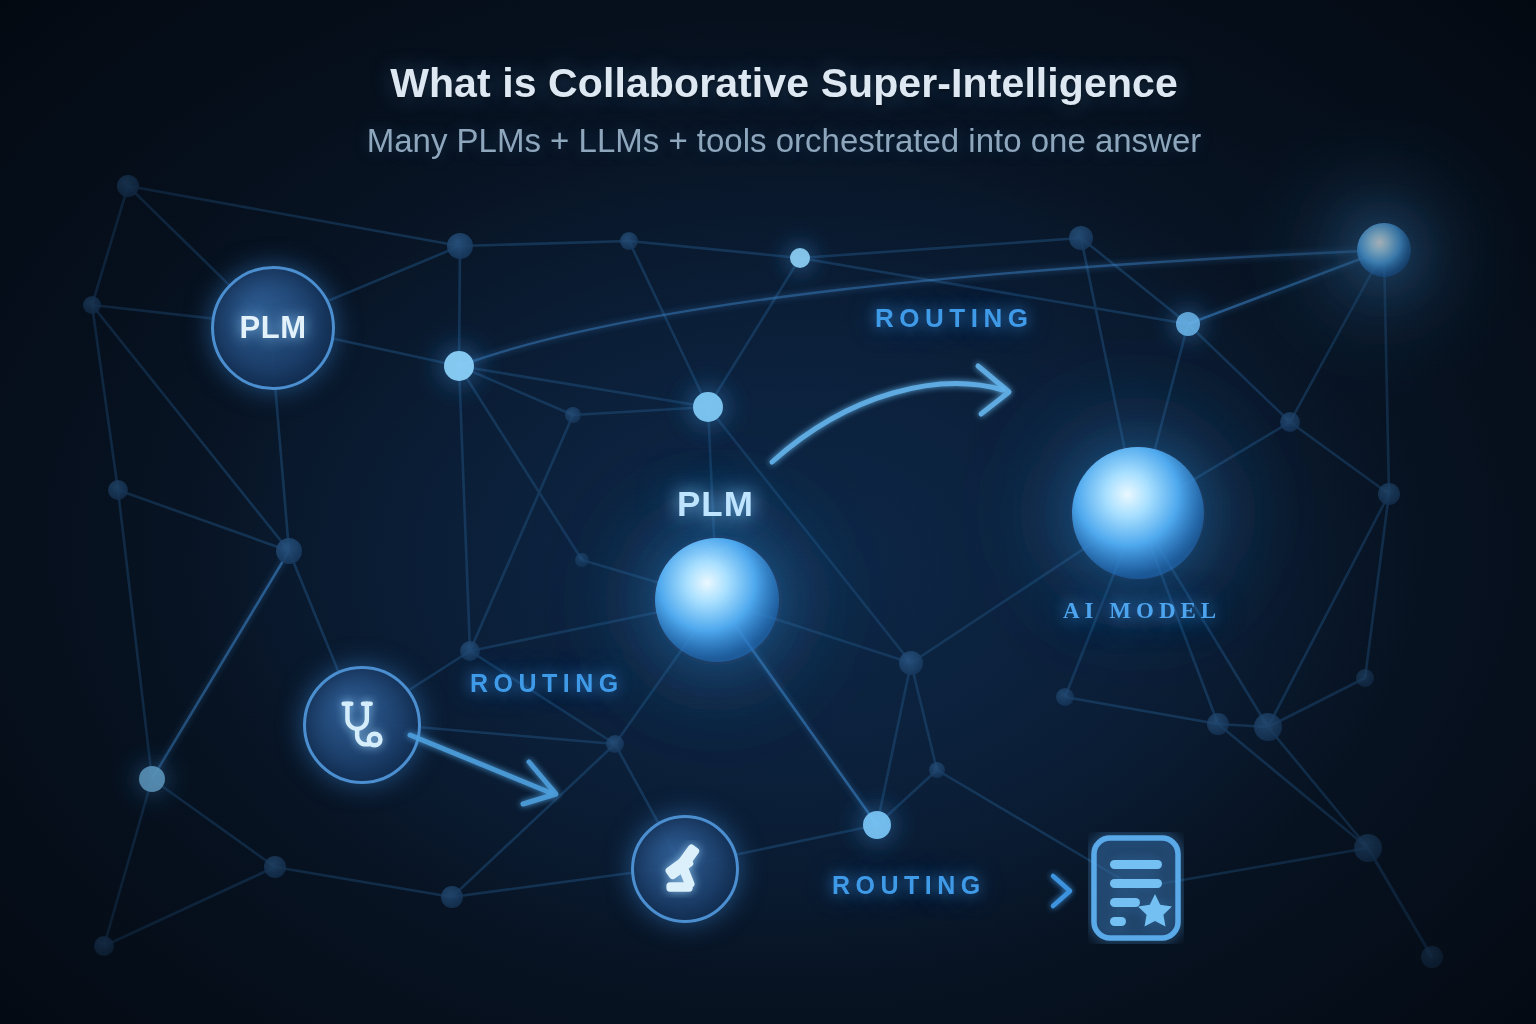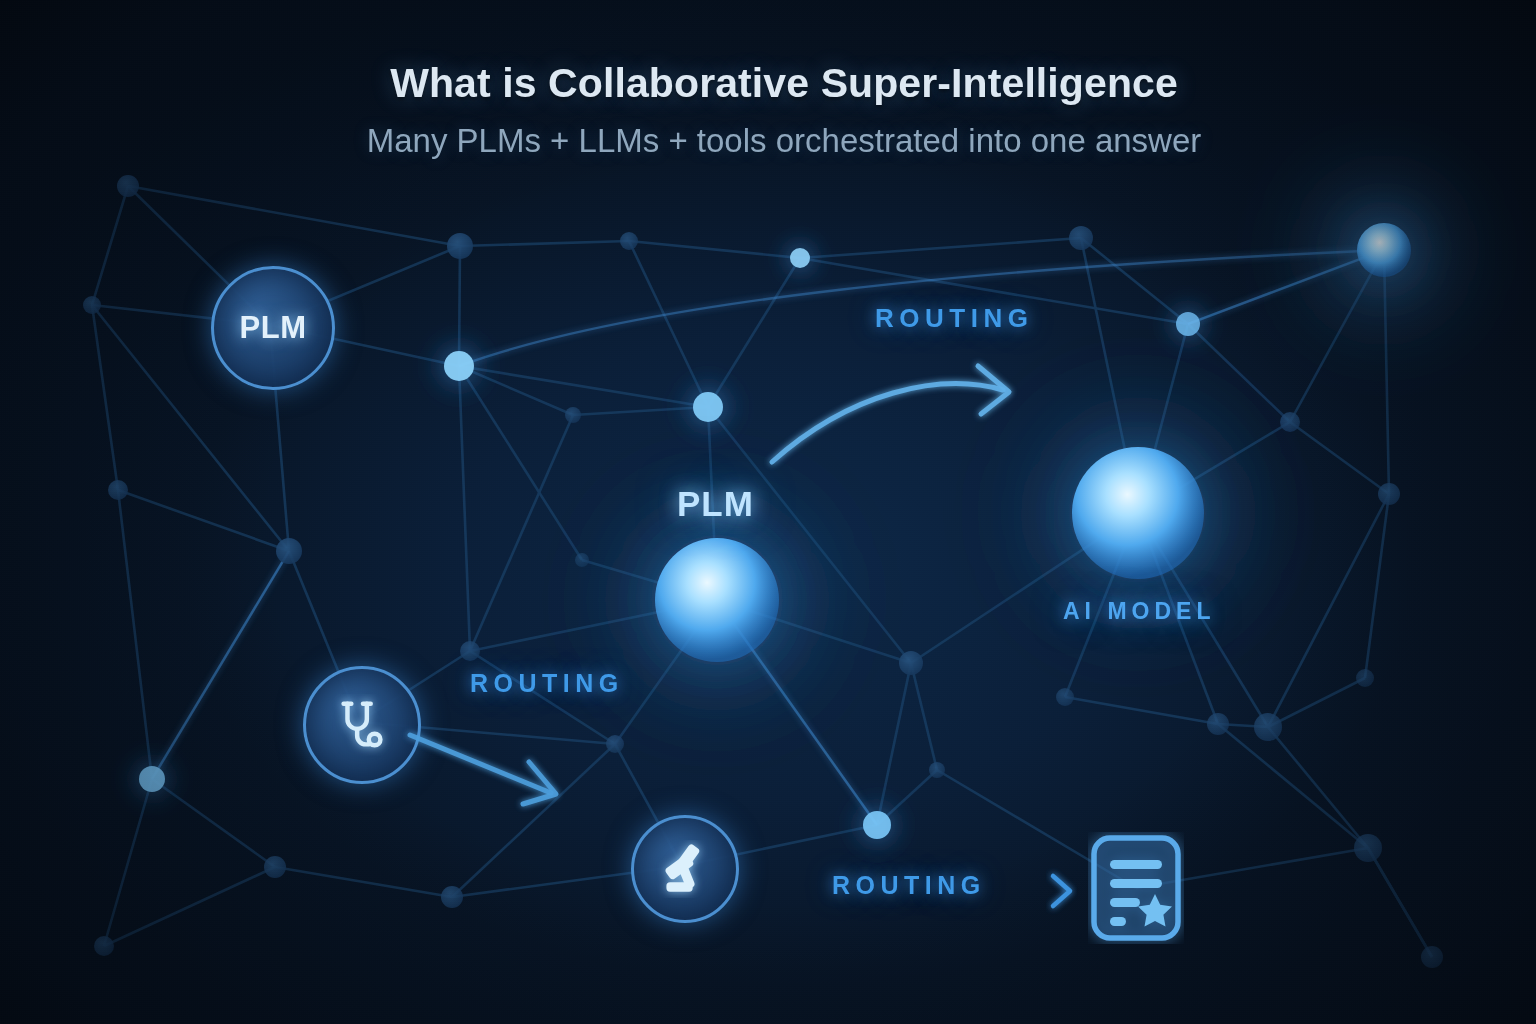--- a/index.html
+++ b/index.html
@@ -41,21 +41,21 @@
   .glabel{
     position:absolute;z-index:28;white-space:nowrap;
     font-weight:700;color:#3f9ae8;
     text-shadow:0 0 14px rgba(60,150,235,.75),0 0 30px rgba(40,120,210,.45);
   }
   .lbl-fusion{left:875px;top:303px;font-size:26px;letter-spacing:5.5px;}
   .lbl-routing1{left:470px;top:669px;font-size:25px;letter-spacing:5.5px;}
   .lbl-routing2{left:832px;top:871px;font-size:25px;letter-spacing:5.5px;}
   .lbl-aimodel{
     left:1063px;top:598px;font-size:23px;letter-spacing:5px;
-    color:#4da5f0;text-shadow:0 0 16px rgba(70,165,250,.85),0 0 34px rgba(40,120,210,.5);
+    color:#4da5f0;text-shadow:0 0 16px rgba(70,165,250,.85),0 0 34px rgba(40,120,210,.5);font-family:Liberation Serif, serif;
   }
   .lbl-plm-center{
     position:absolute;left:677px;top:484px;z-index:28;
     font-size:35px;font-weight:700;color:#bfe4ff;letter-spacing:1px;
     text-shadow:0 0 18px rgba(130,205,255,.95),0 0 42px rgba(70,160,255,.6);
   }
 
   
   .chip{
     position:absolute;border-radius:50%;z-index:26;

